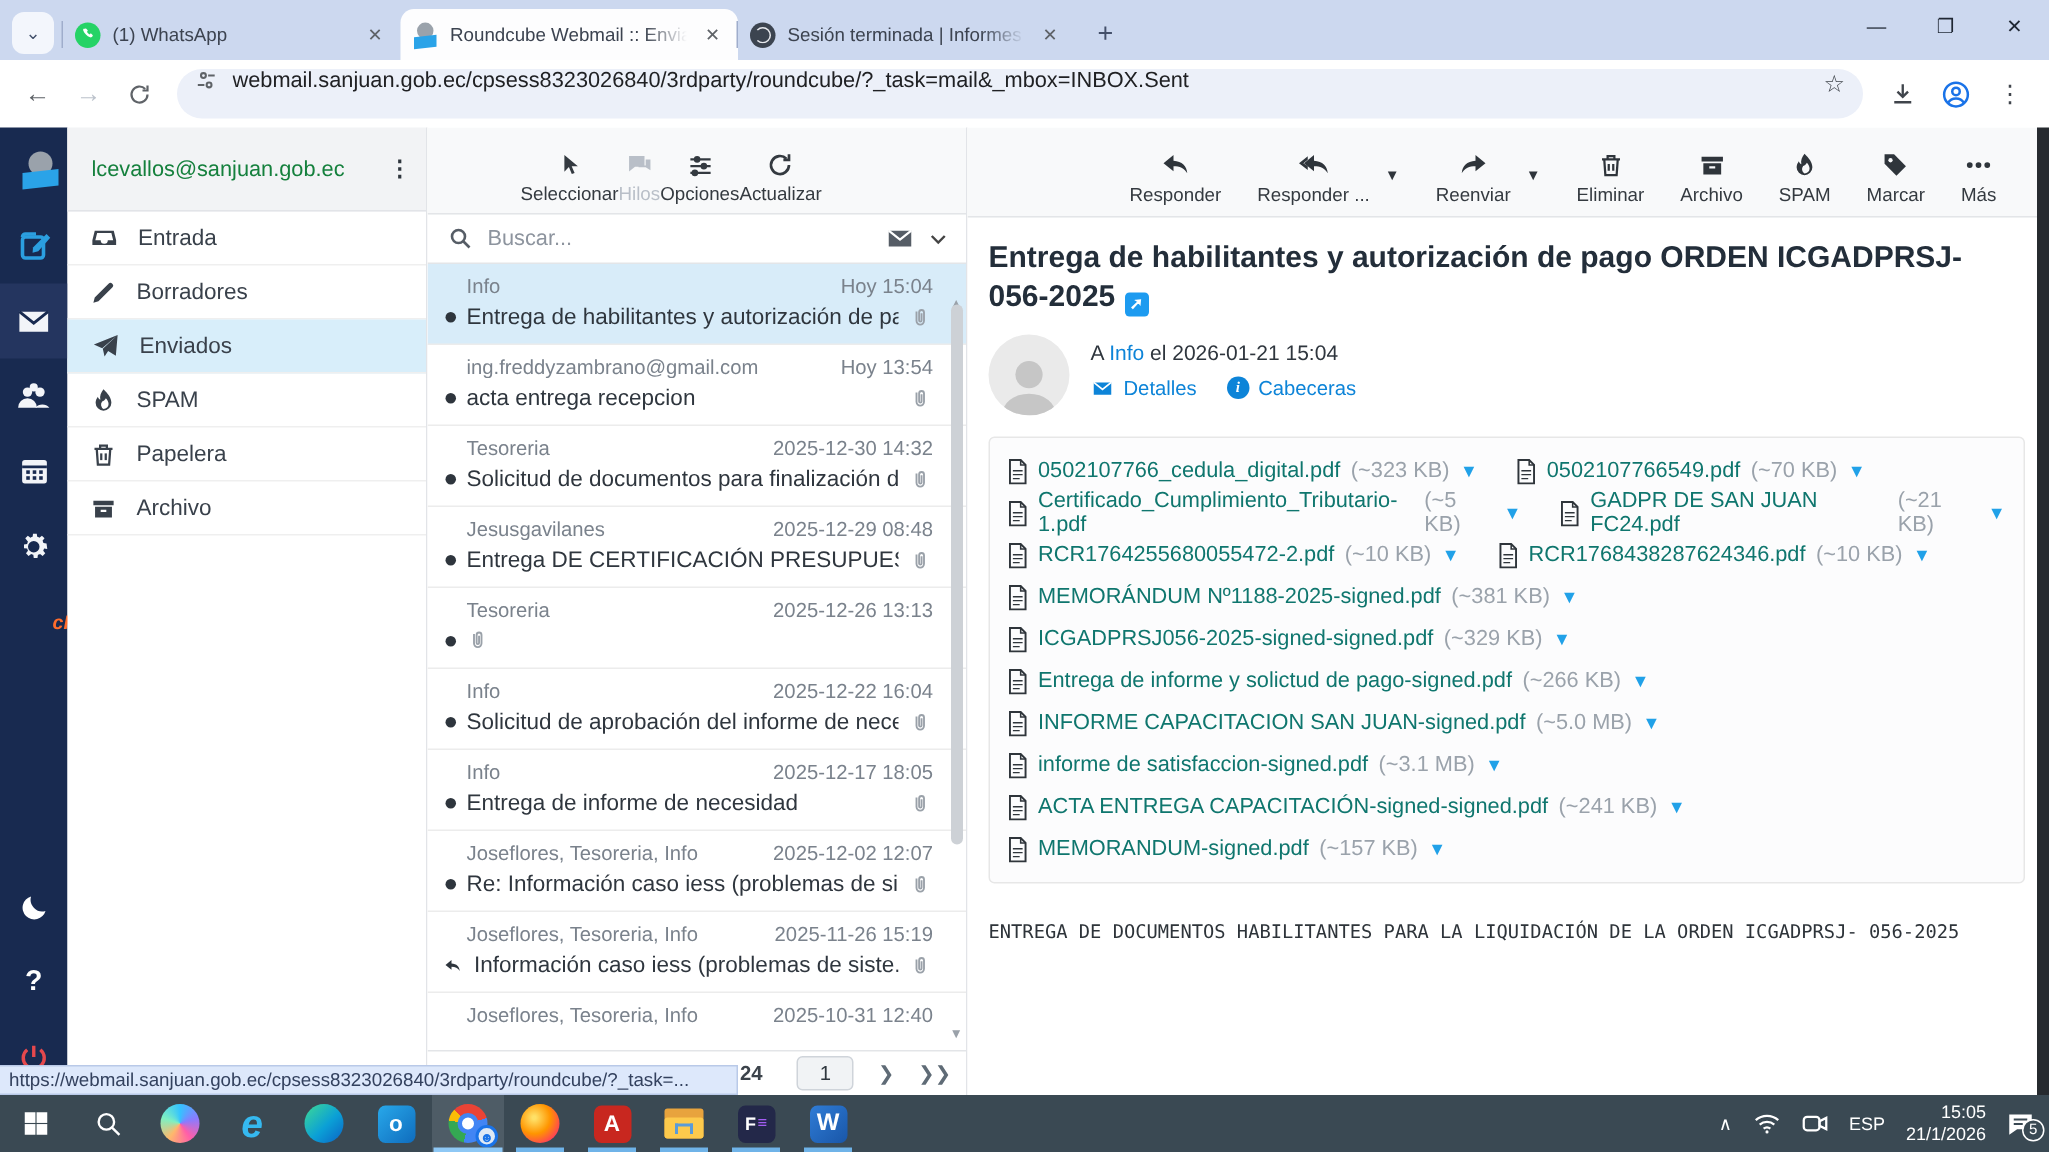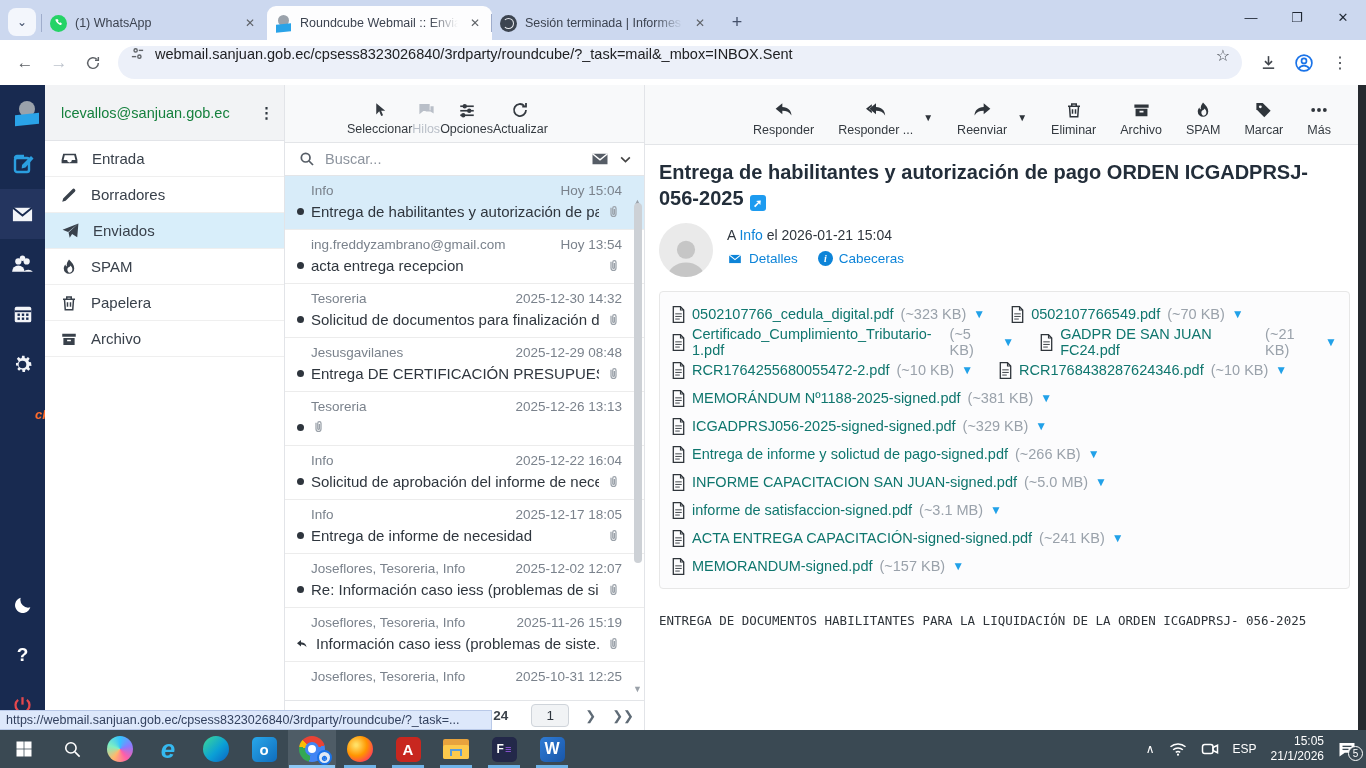--- a/index.html
+++ b/index.html
@@ -512,21 +512,21 @@
               <span class="clip">
                 <svg width="15" height="16" viewBox="0 0 24 24" fill="none" stroke="currentColor" stroke-width="2">
                   <path d="M8 5v10a4 4 0 0 0 8 0V6a2.6 2.6 0 0 0-5.2 0v8.6a1.3 1.3 0 0 0 2.6 0V7"></path>
                 </svg>
               </span>
             </div>
           </div>
           <div class="msg">
             <div class="msg-top">
               <span class="msg-from">Joseflores, Tesoreria, Info</span>
-              <span class="msg-date">2025-10-31 12:25</span>
+              <span class="msg-date">2025-10-31 12:40</span>
             </div>
             <div class="msg-bot">
               <span class="flag-none"></span>
               <span class="msg-subj"></span>
             </div>
           </div>
         </div>
 
       <span class="scroll-arrow" style="top:112px;">▲</span>
       <div class="list-scroll"></div>

